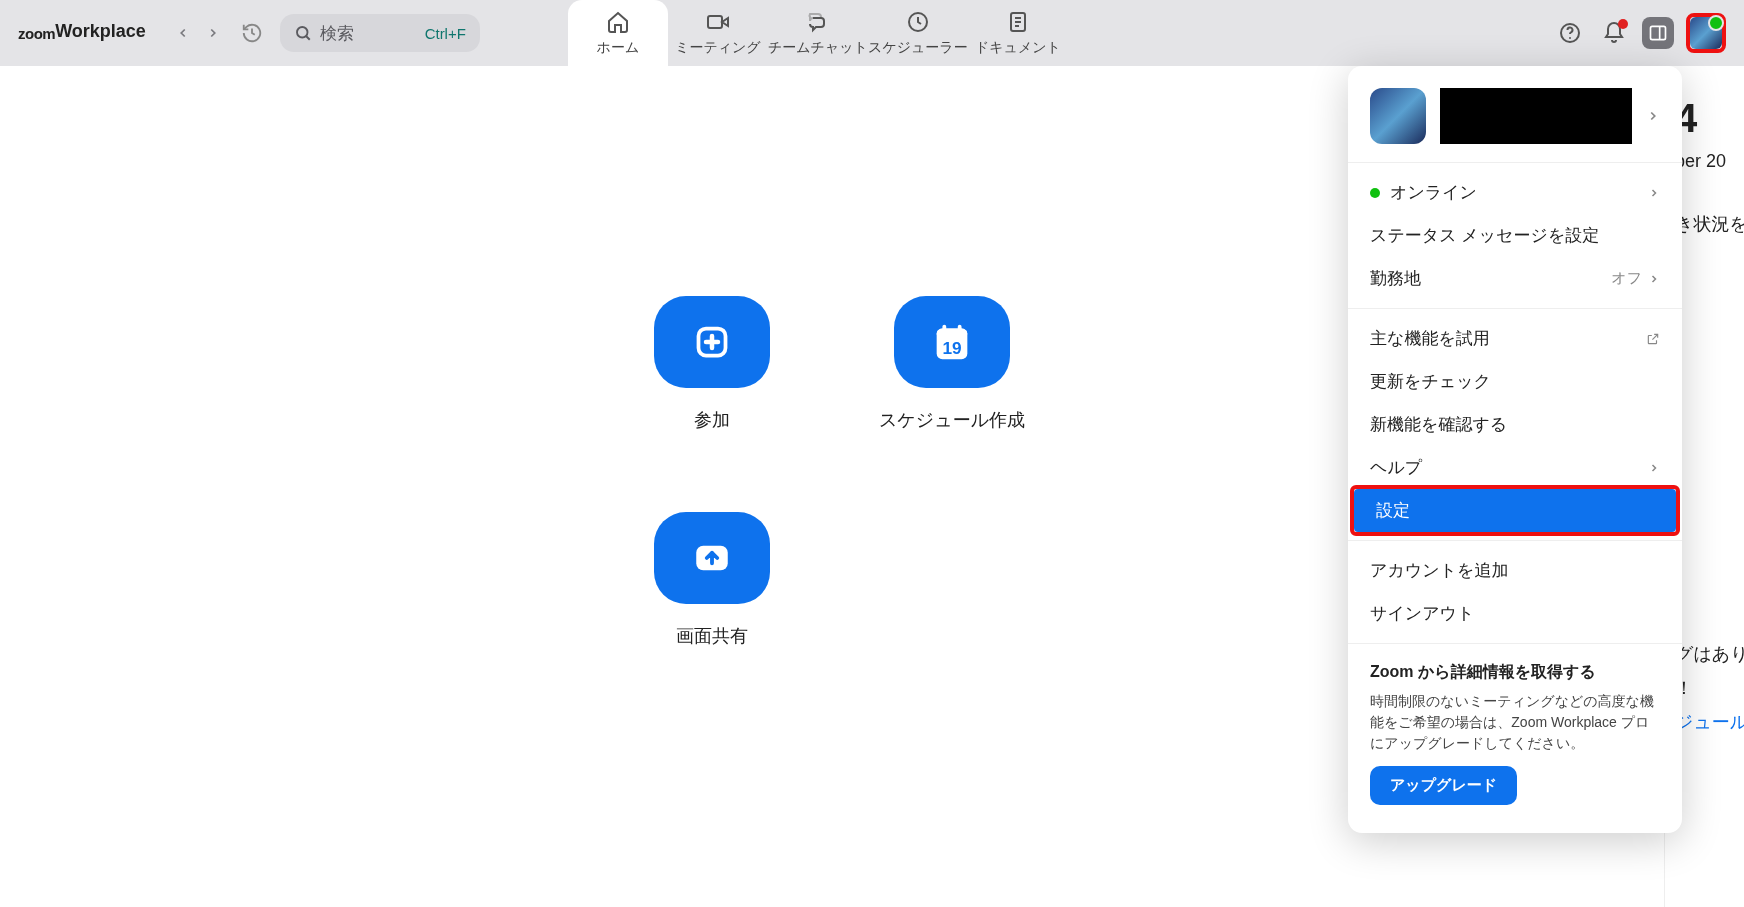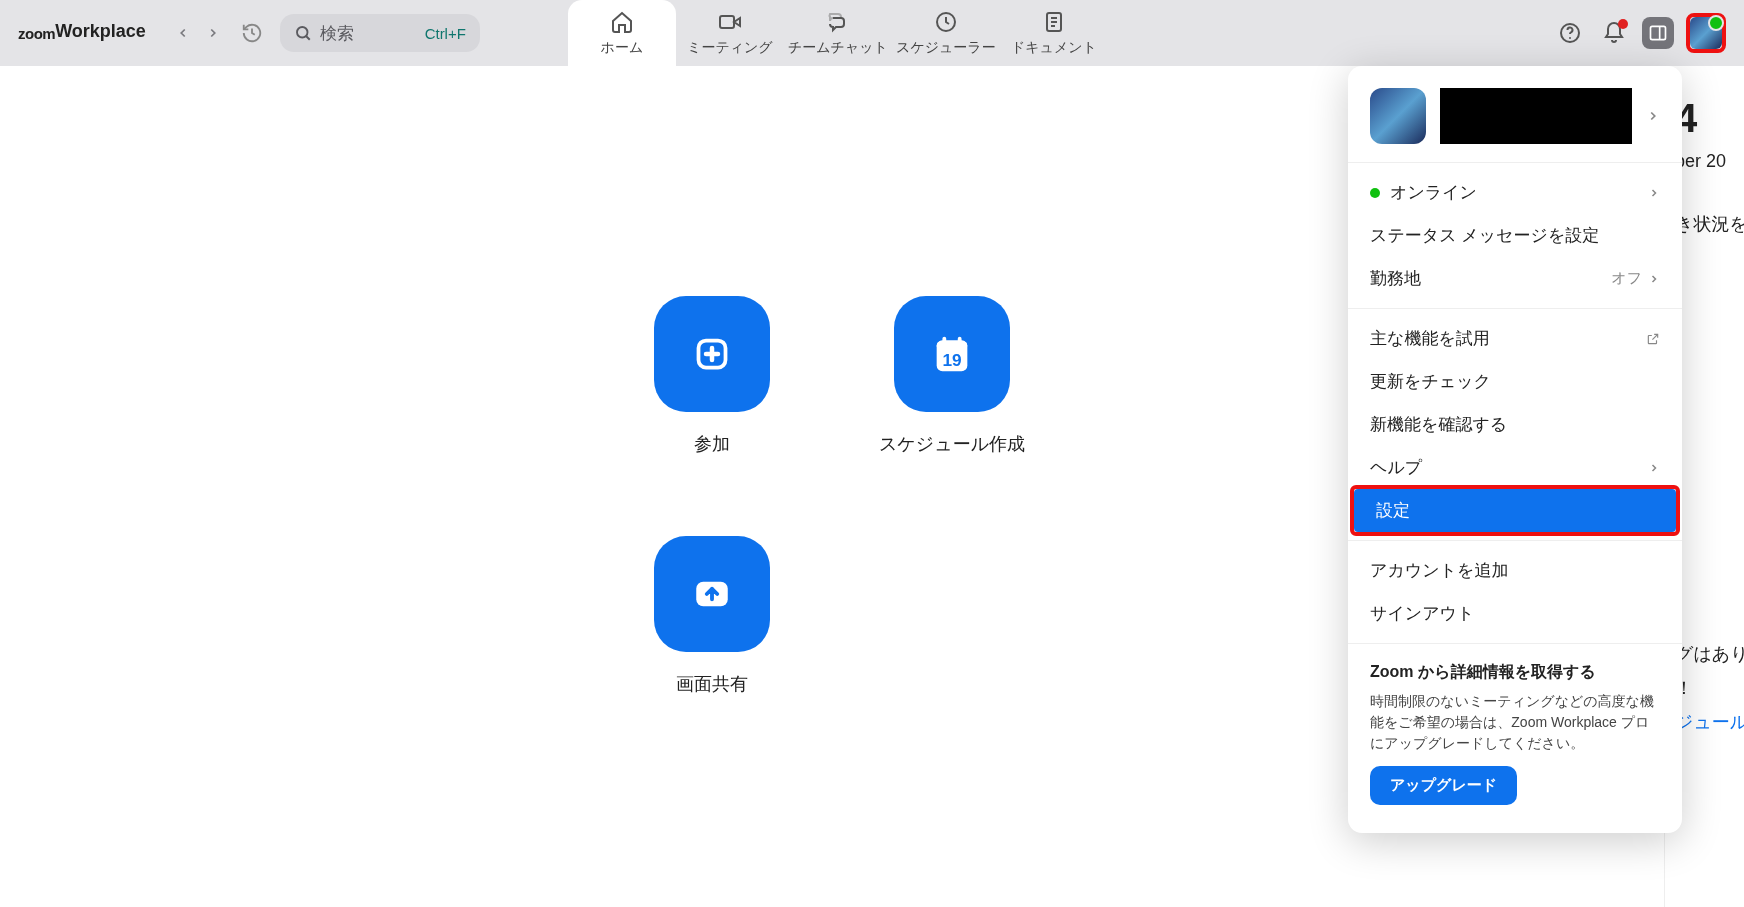--- a/index.html
+++ b/index.html
@@ -9,36 +9,36 @@
   .logo-zoom { font-size: 15px; font-weight: 700; letter-spacing: -0.5px; color: #222; }
   .logo-workplace { font-size: 18px; font-weight: 600; color: #222; margin-top: -4px; }
   .nav-arrows { display: flex; align-items: center; gap: 8px; padding: 0 8px; color: #7a7a7f; }
   .nav-arrow { width: 22px; height: 22px; display: flex; align-items: center; justify-content: center; cursor: default; }
   .history-icon { width: 24px; height: 24px; margin: 0 8px; color: #888; display:flex; align-items:center; justify-content:center;}
   .search-box { display: flex; align-items: center; background: #d7d7db; border-radius: 14px; height: 38px; width: 200px; padding: 0 14px; margin: 0 8px; color: #5a5a5f; }
   .search-box .sicon { margin-right: 8px; display:flex; }
   .search-box .sph { flex: 1; font-size: 17px; }
   .search-box .shc { font-size: 15px; color: #0f766e; }
   .tabs { display: flex; align-self: stretch; margin-left: 80px; }
-  .tab { width: 108px; display: flex; flex-direction: column; align-items: center; justify-content: center; font-size: 14px; color: #444; cursor: pointer; gap: 4px; }
+  .tab { width: 100px; display: flex; flex-direction: column; align-items: center; justify-content: center; font-size: 14px; color: #444; cursor: pointer; gap: 4px; }
   .tab.active { background: #fff; border-radius: 14px 14px 0 0; }
   .tab .ticon { width: 26px; height: 26px; display:flex; align-items:center; justify-content:center; color:#555;}
   .tab .tlabel { font-size: 14px; }
   .top-right { margin-left: auto; display: flex; align-items: center; gap: 12px; padding-right: 18px; }
   .tr-icon { width: 32px; height: 32px; display: flex; align-items: center; justify-content: center; color: #555; position: relative; border-radius: 8px; }
   .tr-icon.bell::after { content:""; position:absolute; top:2px; right:2px; width:10px; height:10px; background:#e02020; border-radius:50%; }
   .avatar-btn { width: 40px; height: 40px; border-radius: 8px; position: relative; border: 4px solid #e11; }
   .avatar-inner { width:100%; height:100%; border-radius:6px; background: linear-gradient(135deg,#2a4a8a,#5aa0d0,#1a2a5a); }
   .avatar-btn::after { content:""; position:absolute; top:-2px; right:-2px; width:12px; height:12px; background:#10c010; border:2px solid #e4e4e7; border-radius:50%; }
 
   .main { position: absolute; top: 66px; left: 0; right: 0; bottom: 0; background: #fff; display: flex; }
   .home-area { flex: 1; display: flex; align-items: flex-start; justify-content: center; padding-top: 230px; }
   .home-grid { display: grid; grid-template-columns: 200px 200px; gap: 80px 40px; }
   .home-item { display: flex; flex-direction: column; align-items: center; gap: 20px; }
-  .big-btn { width: 116px; height: 116px; border-radius: 32px; display: flex; align-items: center; justify-content: center; color: #fff; }
+  .big-btn { width: 116px; height: 92px; border-radius: 32px; display: flex; align-items: center; justify-content: center; color: #fff; }
   .big-btn.orange { background: #f27b1a; }
   .big-btn.blue { background: #0e72ed; }
   .home-label-row { display:flex; align-items:center; gap:6px; color:#222; font-size:18px;}
 
   .side-panel { width: 80px; border-left: 1px solid #eee; padding: 20px 10px; display:flex; flex-direction:column; align-items:flex-start; font-size:18px; color:#222; overflow:hidden;}
   .side-big { font-size:40px; font-weight:700; margin-top:10px;}
   .side-line { margin-top: 10px; white-space: nowrap; }
 
   
   .profile-menu { position: absolute; top: 66px; right: 62px; width: 334px; background: #fff; border-radius: 14px; box-shadow: 0 8px 40px rgba(0,0,0,.2); z-index: 50; padding: 12px 0 18px; }

